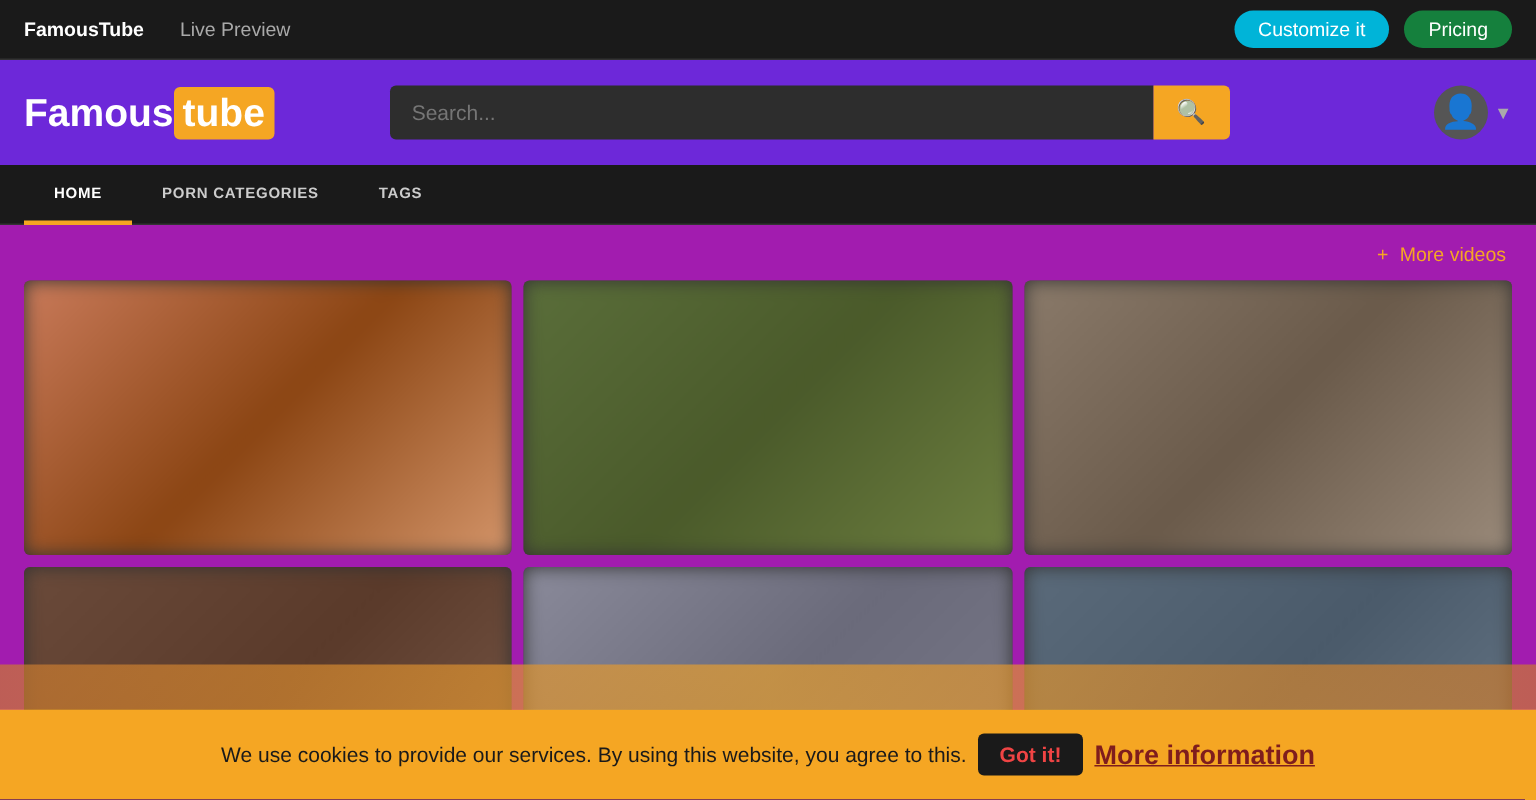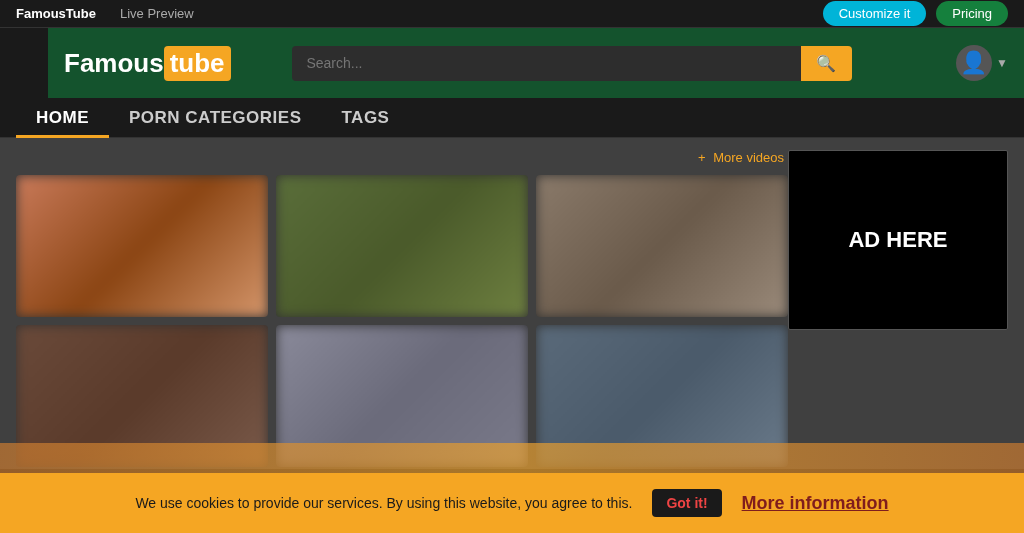--- a/index.html
+++ b/index.html
@@ -5,21 +5,21 @@
     * { margin: 0; padding: 0; box-sizing: border-box; }
     body { font-family: Arial, sans-serif; background: #1a1a1a; color: #fff; width: 1024px; height: 533px; overflow: hidden; position: relative; }
 
     
     #top-bar {
       background: #1a1a1a;
       display: flex;
       align-items: center;
       justify-content: space-between;
       padding: 0 16px;
-      height: 28px;
+      height: 40px;
       border-bottom: 1px solid #333;
     }
     #top-bar-left {
       display: flex;
       align-items: center;
       gap: 8px;
       font-size: 13px;
       color: #ccc;
     }
     #site-name-top {
@@ -53,27 +53,26 @@
       border: none;
       border-radius: 20px;
       padding: 5px 16px;
       font-size: 13px;
       cursor: pointer;
       font-weight: 500;
     }
 
     
     #header {
-      background: #14532d;
+      background: #6d28d9;
       display: flex;
       align-items: center;
       padding: 8px 16px;
       height: 70px;
       gap: 20px;
-      margin-left: 48px;
     }
     #logo {
       display: flex;
       align-items: center;
       gap: 0;
       font-size: 26px;
       font-weight: bold;
       color: #fff;
       text-decoration: none;
       flex-shrink: 0;
@@ -144,21 +143,21 @@
       align-items: center;
       border-bottom: 1px solid #333;
       padding: 0 16px;
       height: 40px;
     }
     .nav-item {
       padding: 0 20px;
       height: 40px;
       display: flex;
       align-items: center;
-      font-size: 17px;
+      font-size: 10px;
       font-weight: 600;
       color: #ccc;
       cursor: pointer;
       text-transform: uppercase;
       letter-spacing: 0.5px;
       position: relative;
     }
     .nav-item.active {
       color: #fff;
     }
@@ -169,24 +168,26 @@
       left: 0;
       right: 0;
       height: 3px;
       background: #f5a623;
     }
 
     
     #main {
       display: flex;
       padding: 12px 16px;
-      background: #404040;
+      gap: 16px;
+      background: #a21caf;
       height: calc(533px - 32px - 70px - 40px - 60px);
       overflow: hidden;
       position: relative;
+      flex-direction: column;
     }
     #videos-section {
       flex: 1;
     }
     #more-videos {
       text-align: right;
       color: #aaa;
       font-size: 13px;
       margin-bottom: 10px;
       cursor: pointer;
@@ -240,21 +241,21 @@
     #cookie-bar {
       position: absolute;
       bottom: 0;
       left: 0;
       right: 0;
       height: 60px;
       background: #f5a623;
       display: flex;
       align-items: center;
       justify-content: center;
-      gap: 20px;
+      gap: 8px;
       font-size: 14px;
       color: #1a1a1a;
       z-index: 100;
     }
     #cookie-text {
       color: #1a1a1a;
       font-size: 14px;
     }
     #got-it-btn {
       background: #1a1a1a;

